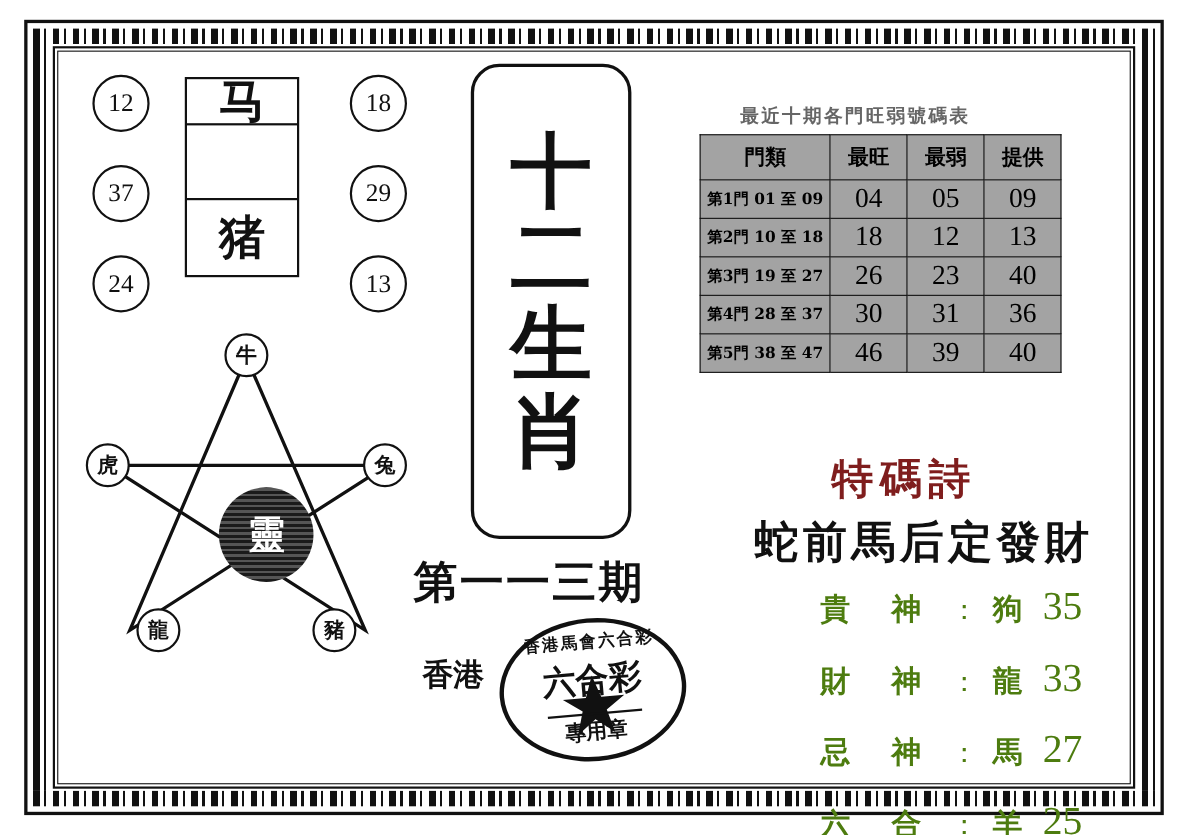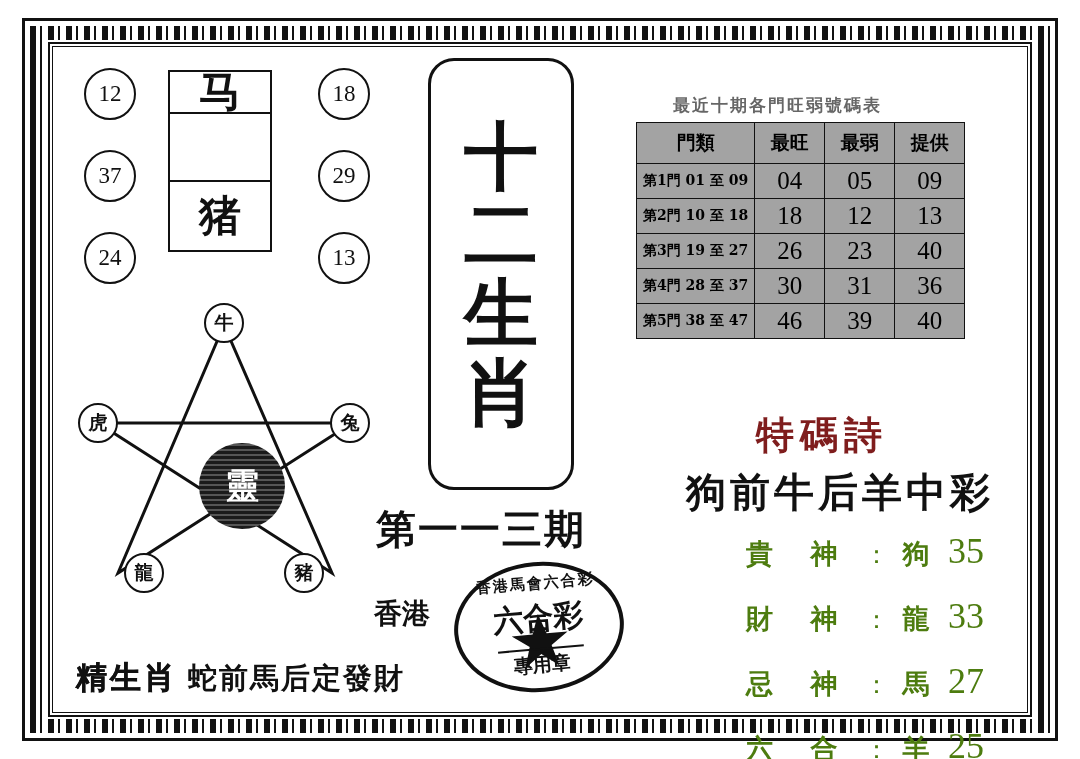--- a/index.html
+++ b/index.html
@@ -116,21 +116,21 @@
     font-size: 74px; font-weight: 700; color:#111; line-height: 0.98;
   }
   .issue {
     position: absolute; left: 320px; top: 452px;
     width: 260px; text-align:left;
     font-family: "DejaVu Serif", serif;
     font-size: 40px; font-weight: 700; color:#111;
     letter-spacing: 2px;
   }
   .hk-label {
-    position:absolute; left: 318px; top: 545px;
+    position:absolute; left: 328px; top: 545px;
     font-family:"DejaVu Serif", serif; font-size: 28px; font-weight:700; color:#111;
   }
   
   .stamp {
     position:absolute; left: 398px; top: 512px;
     width: 170px; height: 130px;
     border: 4px solid #111; border-radius: 50%;
     display:flex; align-items:center; justify-content:center;
     transform: rotate(-5deg);
   }
@@ -238,24 +238,20 @@
         <polygon points="148,30 42,278 276,128 22,128 256,278" fill="none" stroke="#111" stroke-width="3"></polygon>
       </svg>
       <div class="star-center">靈</div>
       <div class="star-label" style="left:128px; top:8px;">牛</div>
       <div class="star-label" style="left:2px;   top:108px;">虎</div>
       <div class="star-label" style="left:254px; top:108px;">兔</div>
       <div class="star-label" style="left:48px;  top:258px;">龍</div>
       <div class="star-label" style="left:208px; top:258px;">豬</div>
     </div>
 
-    <div class="slogan">
-      <span class="w1">精生肖</span>
-      <span class="w2">蛇前馬后定發財</span>
-    </div>
 
     <div class="title-box">
       <span>十</span>
       <span>二</span>
       <span>生</span>
       <span>肖</span>
     </div>
 
     <div class="issue">第一一三期</div>
     <div class="hk-label">香港</div>
@@ -309,21 +305,21 @@
         <tr>
           <td class="rowlabel">第5門 38 至 47</td>
           <td class="val">46</td>
           <td class="val">39</td>
           <td class="val">40</td>
         </tr>
       </tbody>
     </table>
 
     <div class="poem-title">特碼詩</div>
-    <div class="poem-line">狗前牛后羊中彩</div>
+    <div class="poem-line">蛇前馬后定發財</div>
 
     <div class="god-rows">
       <div class="god-row">
         <span class="label">貴 神</span>
         <span class="colon">：</span>
         <span class="animal">狗</span>
         <span class="num">35</span>
       </div>
       <div class="god-row">
         <span class="label">財 神</span>

